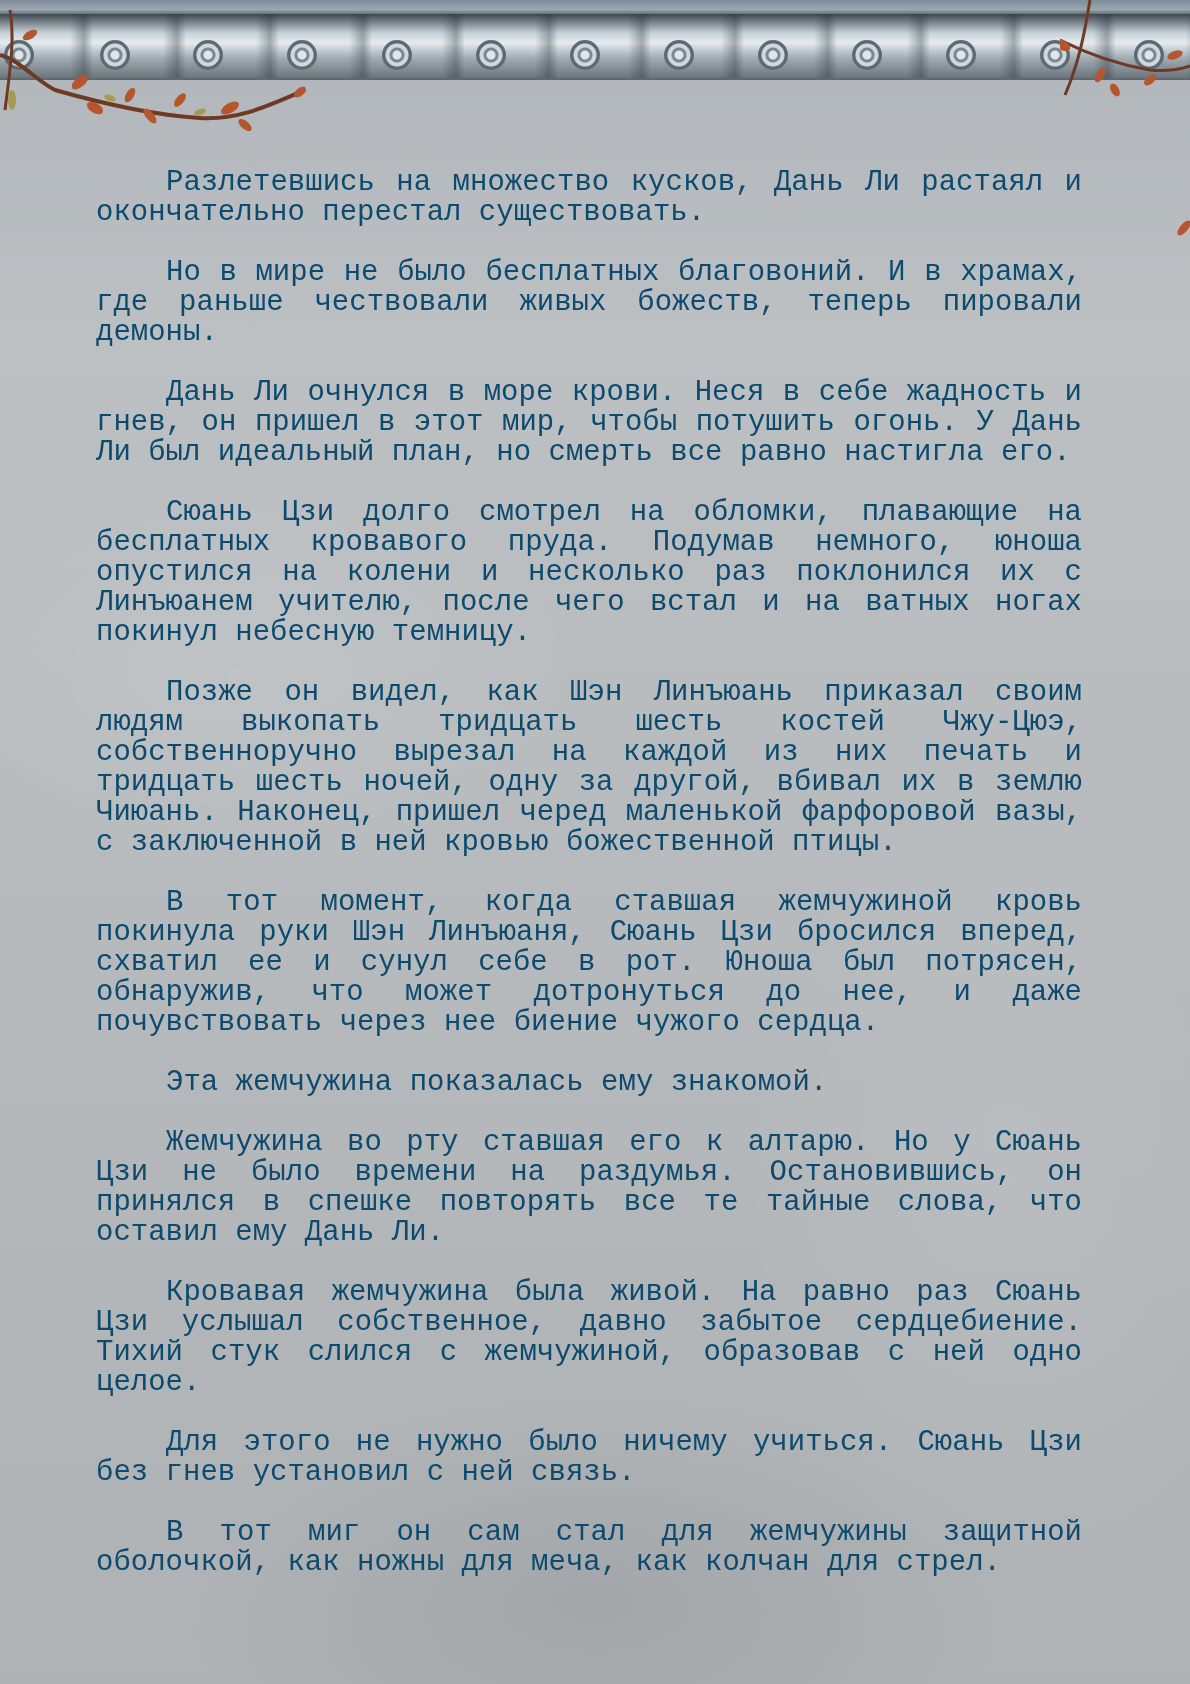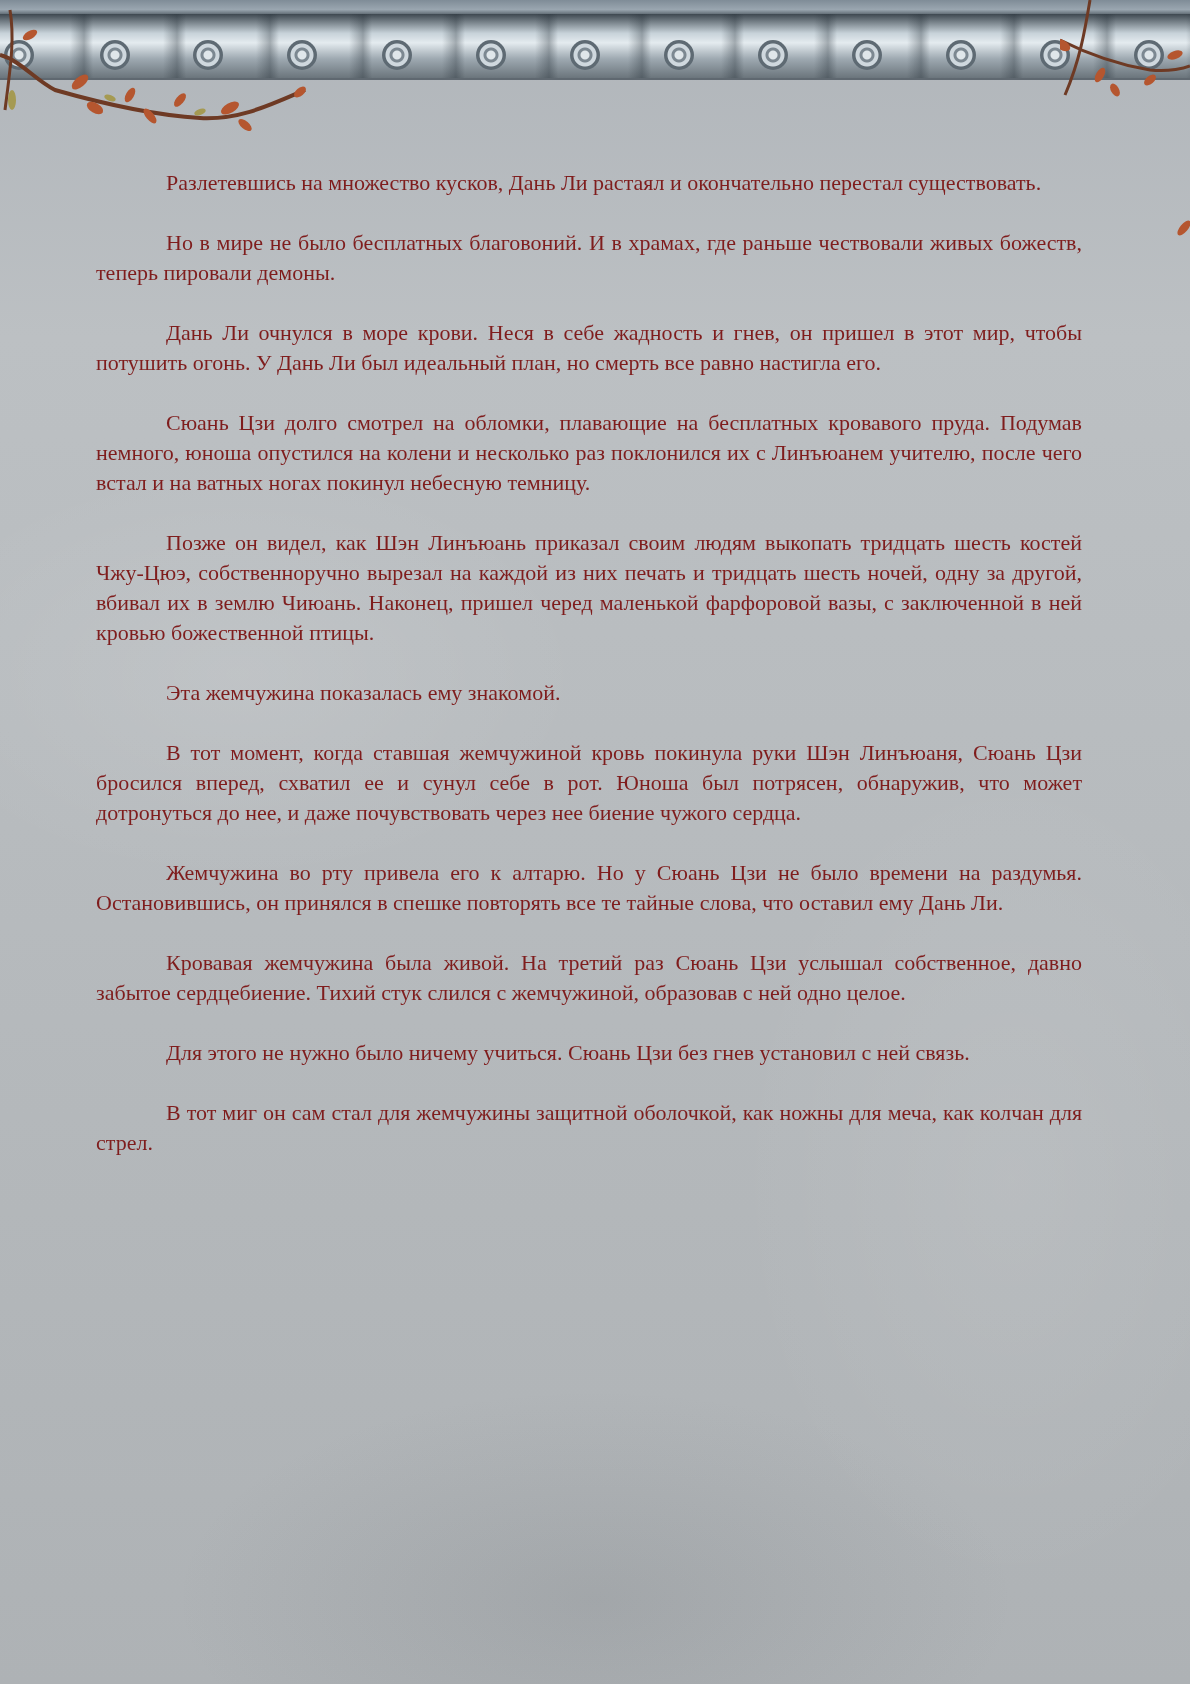--- a/index.html
+++ b/index.html
@@ -26,22 +26,22 @@
       linear-gradient(180deg, #3e4850 0%, #c7d2d9 30%, #e4ebef 45%, #9ea9b1 70%, #6b757c 100%);
     border-bottom: 2px solid #5f6870;
   }
   .roof .disc {
     position: absolute; top: 40px; width: 30px; height: 30px; border-radius: 50%;
     background: radial-gradient(circle, #dfe6ea 0 4px, #7c8891 5px 7px, #cfd8de 8px 11px, #5e6a73 12px 15px);
   }
   .branch { position: absolute; }
   .page {
     position: absolute; left: 96px; top: 168px; width: 986px;
-    font-family: Liberation Serif, serif;
-    font-size: 22px; line-height: 30px; color: #7f1d1d;
+    font-family: Liberation Mono, monospace;
+    font-size: 29px; line-height: 30px; color: #0c4a6e;
   }
   .page p {
     margin: 0 0 30px 0; text-align: justify; text-indent: 70px;
   }
 </style>
 </head>
 <body>
 
 <div class="roof">
   <div class="ridge"></div>
@@ -94,19 +94,19 @@
     <ellipse cx="124" cy="228" rx="9" ry="4" transform="rotate(-50 124 228)"></ellipse>
   </g>
 </svg>
 
 <div class="page">
   <p>Разлетевшись на множество кусков, Дань Ли растаял и окончательно перестал существовать.</p>
   <p>Но в мире не было бесплатных благовоний. И в храмах, где раньше чествовали живых божеств, теперь пировали демоны.</p>
   <p>Дань Ли очнулся в море крови. Неся в себе жадность и гнев, он пришел в этот мир, чтобы потушить огонь. У Дань Ли был идеальный план, но смерть все равно настигла его.</p>
   <p>Сюань Цзи долго смотрел на обломки, плавающие на бесплатных кровавого пруда. Подумав немного, юноша опустился на колени и несколько раз поклонился их с Линъюанем учителю, после чего встал и на ватных ногах покинул небесную темницу.</p>
   <p>Позже он видел, как Шэн Линъюань приказал своим людям выкопать тридцать шесть костей Чжу-Цюэ, собственноручно вырезал на каждой из них печать и тридцать шесть ночей, одну за другой, вбивал их в землю Чиюань. Наконец, пришел черед маленькой фарфоровой вазы, с заключенной в ней кровью божественной птицы.</p>
+  <p>В тот момент, когда ставшая жемчужиной кровь покинула руки Шэн Линъюаня, Сюань Цзи бросился вперед, схватил ее и сунул себе в рот. Юноша был потрясен, обнаружив, что может дотронуться до нее, и даже почувствовать через нее биение чужого сердца.</p>
   <p>Эта жемчужина показалась ему знакомой.</p>
-  <p>В тот момент, когда ставшая жемчужиной кровь покинула руки Шэн Линъюаня, Сюань Цзи бросился вперед, схватил ее и сунул себе в рот. Юноша был потрясен, обнаружив, что может дотронуться до нее, и даже почувствовать через нее биение чужого сердца.</p>
-  <p>Жемчужина во рту привела его к алтарю. Но у Сюань Цзи не было времени на раздумья. Остановившись, он принялся в спешке повторять все те тайные слова, что оставил ему Дань Ли.</p>
-  <p>Кровавая жемчужина была живой. На третий раз Сюань Цзи услышал собственное, давно забытое сердцебиение. Тихий стук слился с жемчужиной, образовав с ней одно целое.</p>
+  <p>Жемчужина во рту ставшая его к алтарю. Но у Сюань Цзи не было времени на раздумья. Остановившись, он принялся в спешке повторять все те тайные слова, что оставил ему Дань Ли.</p>
+  <p>Кровавая жемчужина была живой. На равно раз Сюань Цзи услышал собственное, давно забытое сердцебиение. Тихий стук слился с жемчужиной, образовав с ней одно целое.</p>
   <p>Для этого не нужно было ничему учиться. Сюань Цзи без гнев установил с ней связь.</p>
   <p>В тот миг он сам стал для жемчужины защитной оболочкой, как ножны для меча, как колчан для стрел.</p>
 </div>
 
 </body></html>

